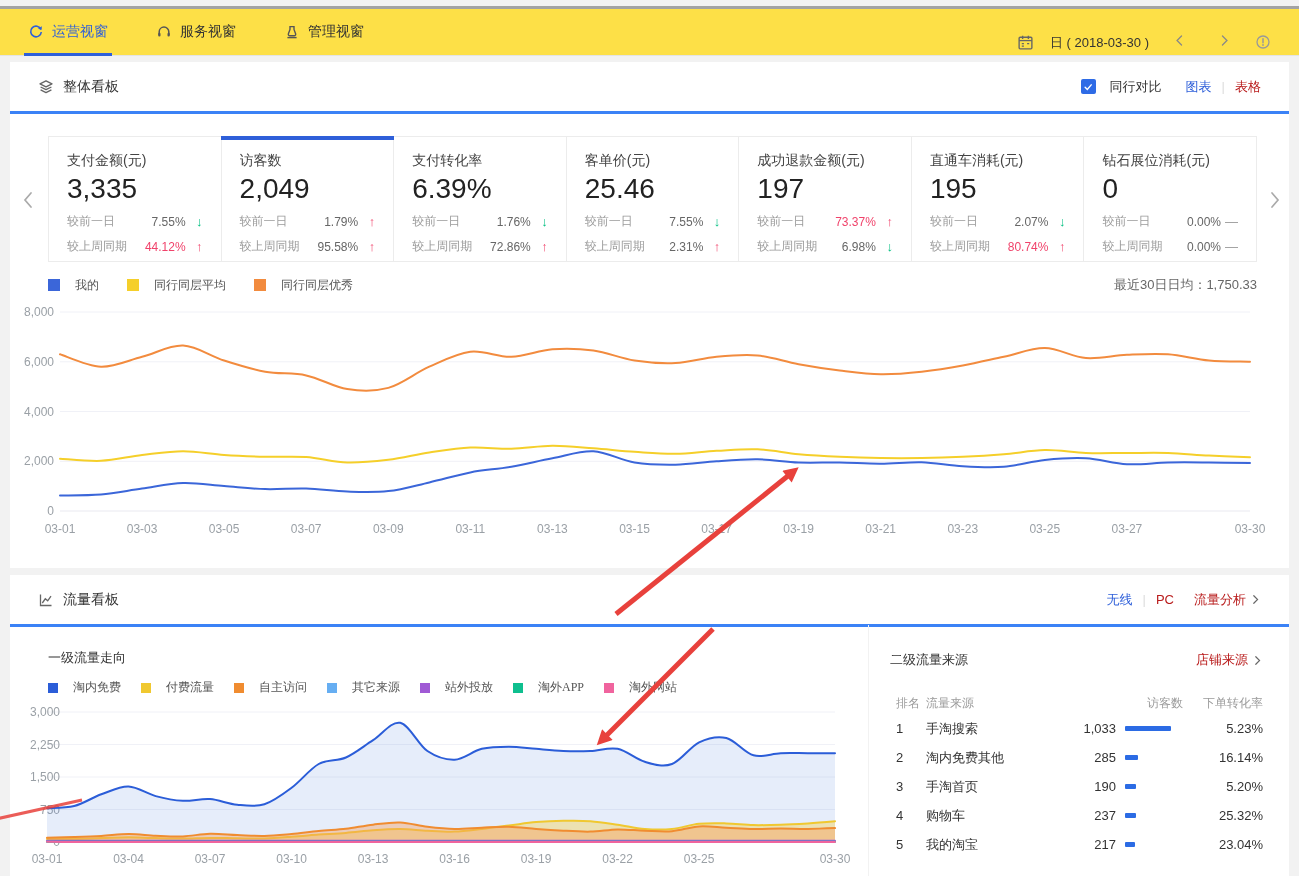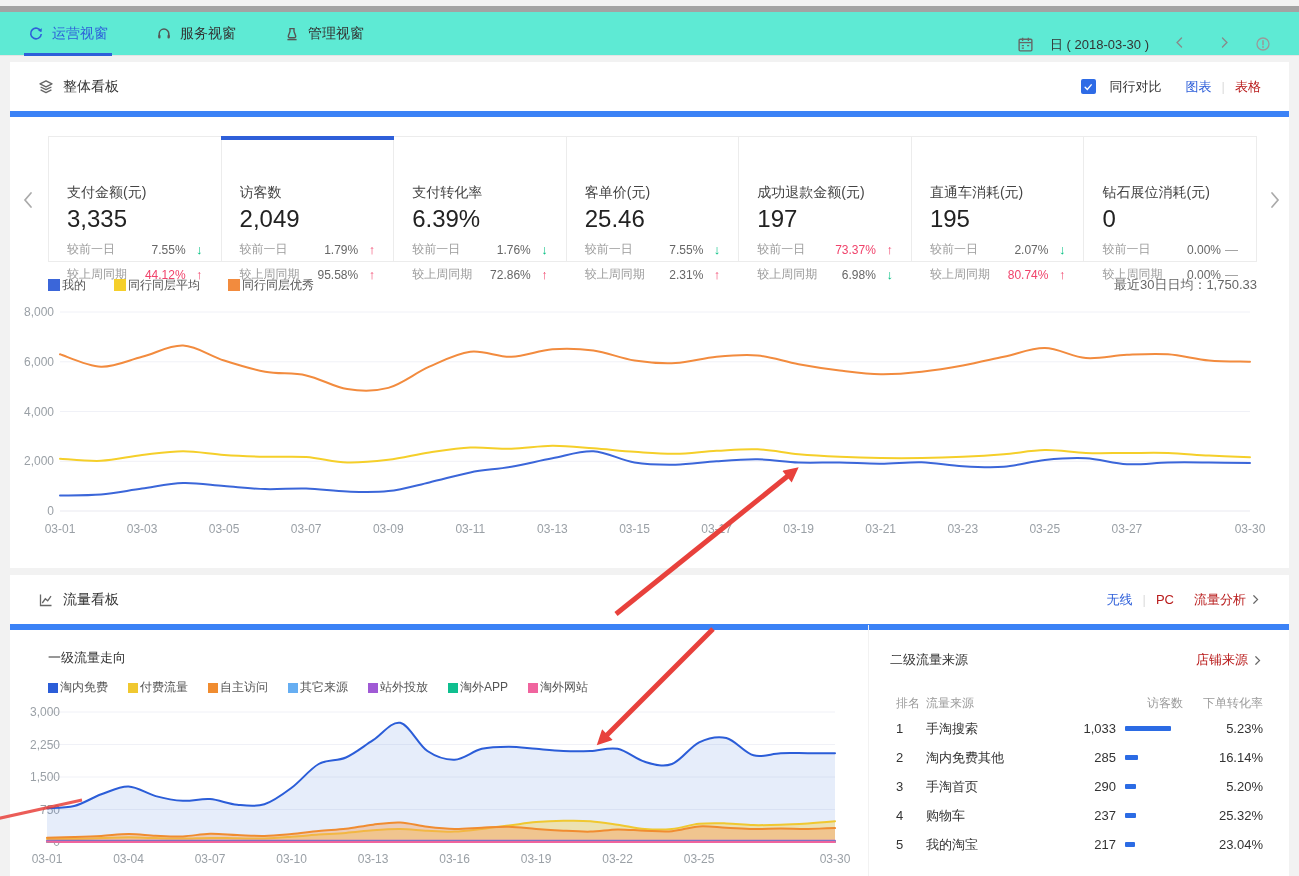--- a/index.html
+++ b/index.html
@@ -1,60 +1,60 @@
 <!DOCTYPE html>
 <html><head>
 <meta charset="utf-8">
 <style>
   html,body{margin:0;padding:0;width:1299px;height:876px;overflow:hidden;background:#f2f2f2;
     font-family:"Liberation Sans","DejaVu Sans",sans-serif;color:#333;}
   .abs{position:absolute;}
   
-  .topbar{position:absolute;top:6px;left:0;right:0;height:50px;background:#5eead4;
-    border-top:6px solid #a3a3a3;border-bottom:1px solid #e4e4e4;display:flex;align-items:center;padding:0 28px;box-sizing:border-box;}
+  .topbar{position:absolute;top:6px;left:0;right:0;height:50px;background:#fde047;
+    border-top:3px solid #a3a3a3;border-bottom:1px solid #e4e4e4;display:flex;align-items:center;padding:0 28px;box-sizing:border-box;}
   .tab{display:flex;align-items:center;gap:8px;height:100%;margin-right:48px;font-size:14px;color:#333;position:relative;cursor:pointer;}
   .tab .ic{display:flex;color:#555;}
   .tab.active{color:#2e5fd9;}
   .tab.active .ic{color:#2e5fd9;}
   .tab.active::after{content:'';position:absolute;left:-4px;right:-4px;bottom:-1px;height:3px;background:#2e5fd9;}
   .tb-right{margin-left:auto;display:flex;align-items:flex-start;gap:16px;font-size:13px;color:#333;margin-top:22px;}
   .tb-right .nav{color:#888;padding:0 8px;}
   .ic svg{display:block;}
   
   .section{position:absolute;left:10px;right:10px;background:#fff;}
   #sec1{top:62px;height:506px;}
   #sec2{top:575px;height:310px;}
-  .sec-head{height:49px;border-bottom:6px solid #3b82f6;display:flex;align-items:center;padding:0 28px;}
+  .sec-head{height:49px;border-bottom:3px solid #3b82f6;display:flex;align-items:center;padding:0 28px;}
   .sec-title{display:flex;align-items:center;gap:9px;font-size:14px;color:#333;}
   .sec-title .ic{color:#666;}
   .head-right{margin-left:auto;display:flex;align-items:center;gap:10px;font-size:13px;}
   .chk{width:15px;height:15px;background:#2e6be6;border-radius:2px;display:inline-flex;align-items:center;justify-content:center;margin-right:4px;cursor:pointer;}
   .lnk-blue{color:#2e5fd9;cursor:pointer;}
   .lnk-dark{color:#b91c1c;cursor:pointer;}
   .sep{color:#dcdcdc;}
   
   .cards{position:absolute;left:38px;right:32px;top:74px;height:124px;border:1px solid #ececec;display:flex;background:#fff;}
   .card{flex:1;border-right:1px solid #ececec;padding:15px 18px 0 18px;position:relative;cursor:pointer;box-sizing:border-box;min-width:0;}
   .card:last-child{border-right:none;}
   .card.active::before{content:'';position:absolute;top:-1px;left:-1px;right:-1px;height:4px;background:#2e5fd9;}
-  .c-title{font-size:14px;color:#444;white-space:nowrap;overflow:hidden;margin-top:32px;}
-  .c-value{font-size:24px;color:#222;margin-top:3px;font-weight:500;}
+  .c-title{font-size:14px;color:#444;white-space:nowrap;overflow:hidden;}
+  .c-value{font-size:28px;color:#222;margin-top:3px;font-weight:500;}
   .c-row{display:flex;align-items:center;font-size:12px;margin-top:8px;}
   .c-row:first-of-type{margin-top:11px;}
   .c-label{color:#9b9b9b;white-space:nowrap;}
   .c-pct{margin-left:auto;color:#666;}
   .c-pct.red{color:#f0436b;}
   .arr{width:17px;text-align:right;font-weight:bold;font-size:13px;}
   .arr.up{color:#f0436b;}
   .arr.down{color:#00bf80;}
   .arr.flat{color:#999;font-weight:normal;}
   .car-btn{position:absolute;top:128px;color:#999;cursor:pointer;}
   
   .legend1{position:absolute;left:38px;right:32px;top:214px;display:flex;align-items:center;gap:28px;font-size:12px;color:#555;}
-  .lg-item{display:flex;align-items:center;gap:2px;cursor:pointer;}
+  .lg-item{display:flex;align-items:center;gap:15px;cursor:pointer;font-family:Liberation Serif, serif;}
   .sq{width:12px;height:12px;display:inline-block;}
   .sq2{width:10px;height:10px;display:inline-block;}
   .avg-note{margin-left:auto;font-size:13px;color:#666;}
   .ax{fill:#9aa0a6;font-size:12px;}
   
   .t-left-title{position:absolute;left:38px;top:74px;font-size:13px;color:#333;}
   .legend2{position:absolute;left:38px;top:104px;display:flex;align-items:center;gap:20px;font-size:12px;color:#555;}
   .vdiv{position:absolute;left:858px;top:50px;bottom:0;width:1px;background:#f2f2f2;}
   .rpanel{position:absolute;left:880px;right:26px;top:76px;}
   .rp-head{display:flex;align-items:center;font-size:13px;color:#333;}
@@ -453,21 +453,21 @@
         <span class="t-name">淘内免费其他</span>
         <span class="t-vis">285</span>
         <span class="t-bar">
             <i style="width: 13px;"></i>
           </span>
         <span class="t-conv">16.14%</span>
       </div>
       <div class="t-row">
         <span class="t-rank">3</span>
         <span class="t-name">手淘首页</span>
-        <span class="t-vis">290</span>
+        <span class="t-vis">190</span>
         <span class="t-bar">
             <i style="width: 11px;"></i>
           </span>
         <span class="t-conv">5.20%</span>
       </div>
       <div class="t-row">
         <span class="t-rank">4</span>
         <span class="t-name">购物车</span>
         <span class="t-vis">237</span>
         <span class="t-bar">

